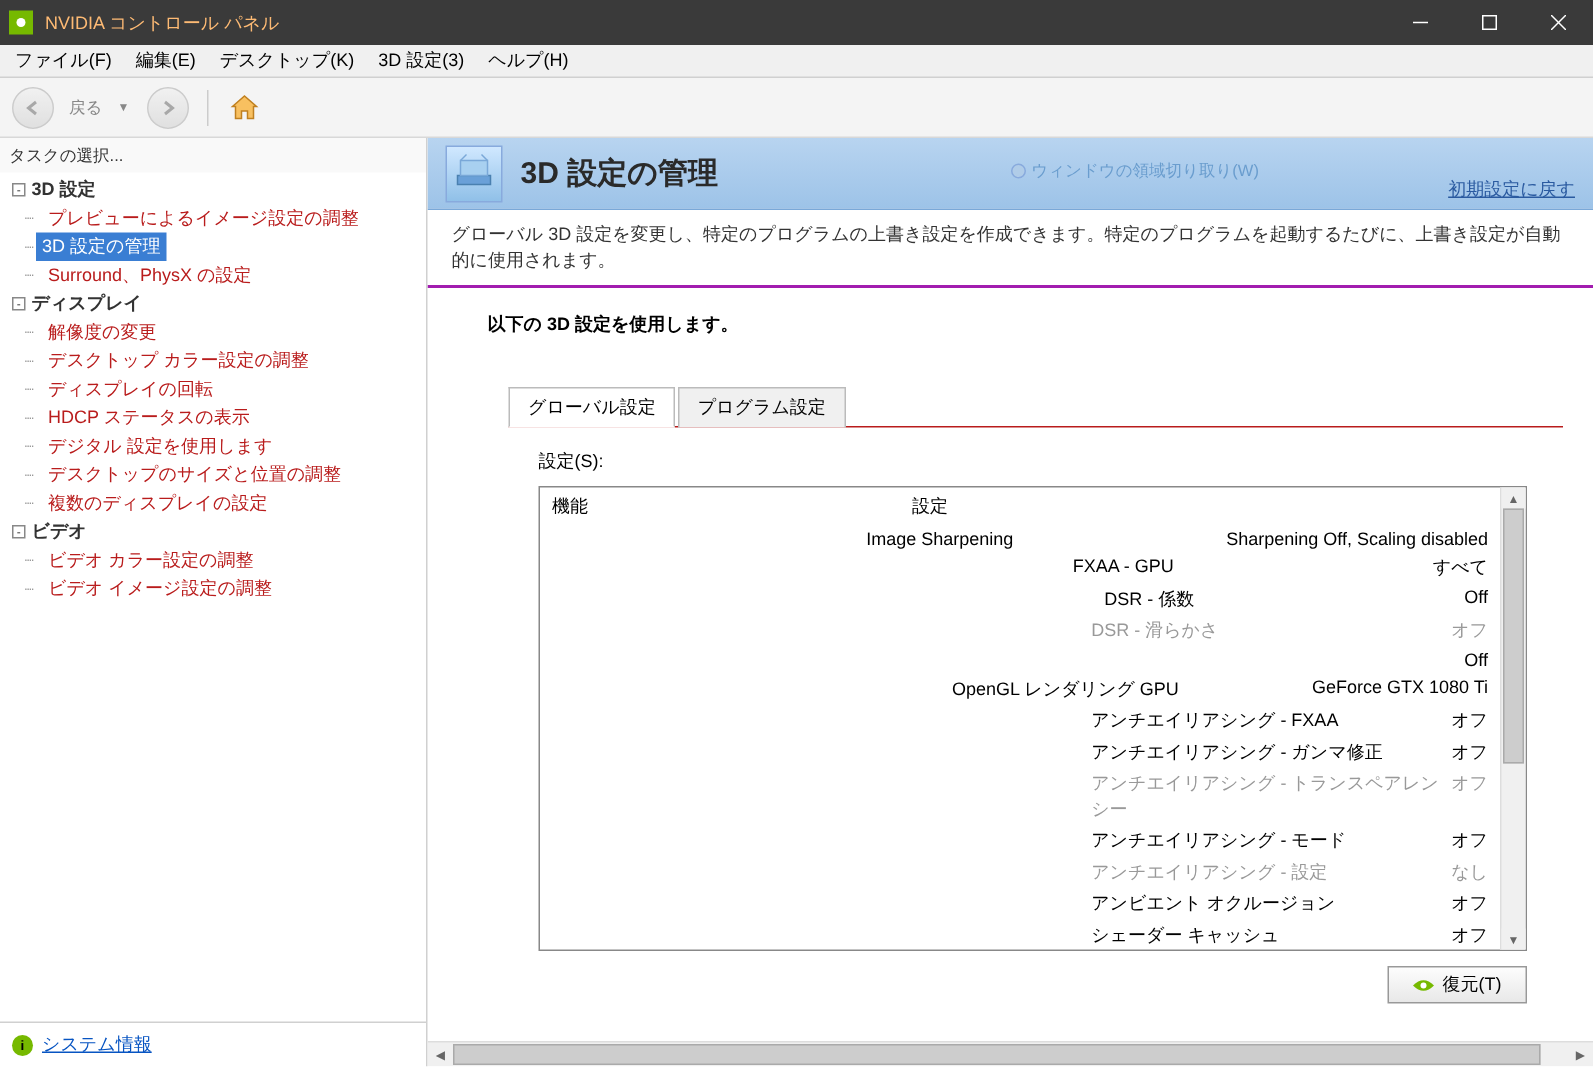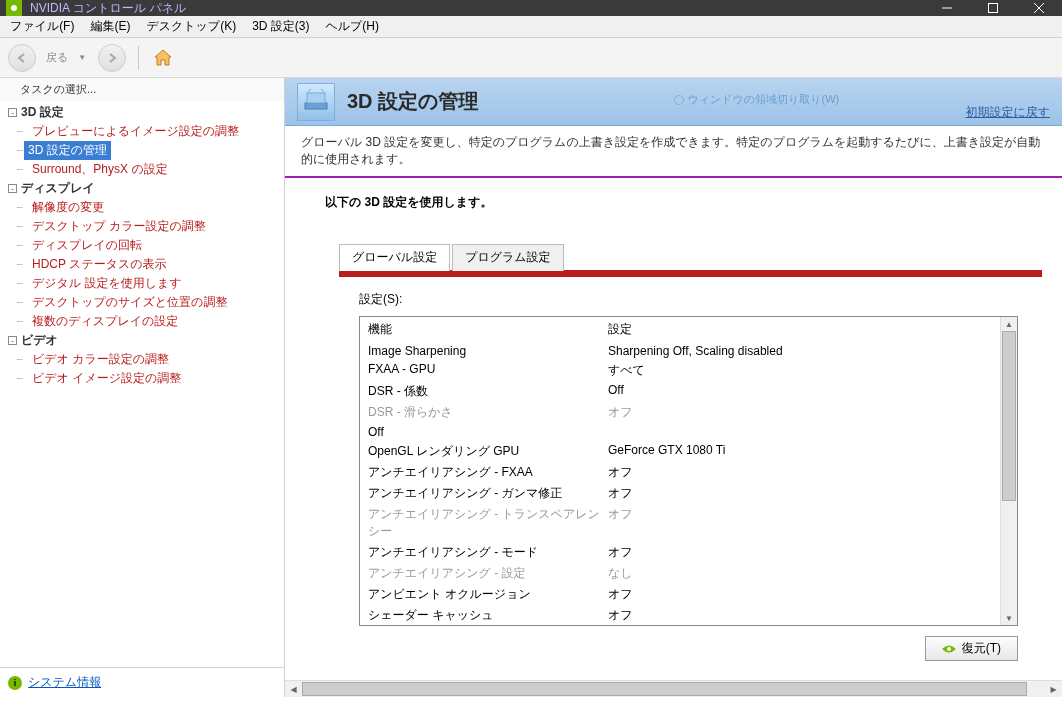--- a/index.html
+++ b/index.html
@@ -1,39 +1,39 @@
 <!DOCTYPE html>
 <html><head>
 <meta charset="utf-8">
 <style>
 * { box-sizing: border-box; margin: 0; padding: 0; }
 body { font-family: "Meiryo UI", "Yu Gothic UI", sans-serif; font-size: 12px; background: #fff; overflow: hidden; width: 1062px; height: 711px; }
 
-.titlebar { height: 16px; background: #3a3a3a; color: #c4b5fd; display: flex; align-items: center; padding-left: 6px; }
+.titlebar { height: 30px; background: #3a3a3a; color: #fdba74; display: flex; align-items: center; padding-left: 6px; }
 .titlebar .icon { width: 16px; height: 16px; background: #76b900; margin-right: 8px; display:flex; align-items:center; justify-content:center; font-size:10px; }
 .titlebar .icon svg { display:block; }
 .title-text { flex: 1; font-size: 12px; }
 .win-btns { display: flex; }
 .win-btn { width: 46px; height: 30px; display:flex; align-items:center; justify-content:center; color:#fff; }
 
 .menubar { height: 22px; background:#f0f0f0; border-bottom:1px solid #d0d0d0; display:flex; align-items:center; padding-left:4px; gap:4px; }
 .menubar span { padding:2px 6px; }
 
 .toolbar { height:40px; background:#f4f4f4; border-bottom:1px solid #d8d8d8; display:flex; align-items:center; padding-left:8px; gap:6px; }
 .nav-btn { width:28px; height:28px; border-radius:50%; background:linear-gradient(#f0f0f0,#d8d8d8); border:1px solid #bbb; display:flex; align-items:center; justify-content:center; color:#666; }
 .nav-btn.disabled { opacity:0.7; }
 .back-label { color:#888; font-size:11px; margin:0 4px; }
 .back-chevron { color:#888; font-size:8px; margin-right:6px; }
 .toolbar-sep { width:1px; height:24px; background:#ccc; margin:0 6px; }
 .home-icon { width:24px; height:24px; display:flex; align-items:center; justify-content:center; }
 
 .main-area { display:flex; height:calc(100% - 92px); }
 
 .sidebar { width:285px; border-right:1px solid #d0d0d0; display:flex; flex-direction:column; }
-.task-label { padding:4px 20px; font-size:11px; color:#333; background:#f9f9f9; }
+.task-label { padding:4px 6px; font-size:11px; color:#333; background:#f9f9f9; }
 .tree { flex:1; overflow:auto; padding:2px 0 2px 8px; }
 .tree-group { margin-bottom:0; }
 .tree-toggle { display:flex; align-items:center; cursor:pointer; padding:1px 0; }
 .tree-toggle .plus { width:9px; height:9px; border:1px solid #888; display:flex; align-items:center; justify-content:center; font-size:8px; line-height:1; margin-right:4px; color:#333; background:#fff; }
 .tree-toggle .label { color:#333;font-weight:bold; }
 .tree-items { padding-left:16px; }
 .tree-item { padding:1px 0 1px 8px; color:#b91c1c; cursor:pointer; position:relative; }
 .tree-item.dotted::before { content:"...."; position:absolute; left:-8px; color:#999; font-size:9px; top:2px; letter-spacing:-1px; }
 .tree-item.selected { background:#3a7ed3; color:#fff; display:inline-block; padding:1px 4px; }
 .sysinfo { border-top:1px solid #d0d0d0; padding:6px 8px; display:flex; align-items:center; gap:6px; }
@@ -47,33 +47,33 @@
 .header-right { position:absolute; right:12px; bottom:4px; color:#3a5a8a; }
 .header-right a { color:#2a5aa0; text-decoration:underline; cursor:pointer; }
 .header-window-snip { color:#6a9dce; font-size:11px; position:absolute; left:50%; top:14px; }
 .header-window-snip::before { content:""; display:inline-block; width:8px; height:8px; border-radius:50%; background:#b0cce8; border:1px solid #88aadd; margin-right:4px; vertical-align:middle; }
 
 .description { padding:8px 16px; color:#333; border-bottom:2px solid #a21caf; }
 
 .settings-area { flex:1; padding:16px 20px 8px 40px; overflow:hidden; position:relative; }
 .settings-heading { font-weight:bold; margin-bottom:32px; }
 
-.tabs { display:flex; border-bottom:7px solid #b91c1c; margin-left:14px; }
+.tabs { display:flex; border-bottom:1px solid #b91c1c; margin-left:14px; }
 .tab { padding:4px 12px; border:1px solid #bbb; border-bottom:none; background:#f0f0f0; margin-right:2px; position:relative; top:1px; cursor:pointer; }
 .tab.active { background:#fff; border-bottom:1px solid #fff; }
 
 .settings-body { padding:14px 24px 14px 34px; }
 .settings-sub { margin-bottom:8px; }
 
 .settings-table-wrap { border:1px solid #888; background:#fff; display:flex; height:310px; }
 .settings-table { flex:1; overflow:hidden; }
 .settings-header { display:flex; padding:4px 8px; }
 .settings-header .col1 { width:240px; }
 .settings-rows { }
-.settings-row { display:flex; padding:2px 8px; }
+.settings-row { display:flex; padding:2px 8px;justify-content:flex-end; }
 .settings-row .col1 { width:240px; }
 .settings-row.disabled { color:#999; }
 .scrollbar-v { width:17px; background:#f0f0f0; border-left:1px solid #ddd; position:relative; }
 .scroll-thumb { position:absolute; top:14px; left:1px; right:1px; height:170px; background:#cdcdcd; border:1px solid #aaa; }
 .scroll-arrow { position:absolute; left:0; right:0; height:14px; background:#f0f0f0; display:flex; align-items:center; justify-content:center; font-size:8px; color:#666; }
 .scroll-arrow.up { top:0; }
 .scroll-arrow.down { bottom:0; }
 
 .restore-row { display:flex; justify-content:flex-end; padding:10px 0 0 0; }
 .restore-btn { border:1px solid #999; background:linear-gradient(#fdfdfd,#e8e8e8); padding:3px 16px; display:flex; align-items:center; gap:6px; cursor:pointer; }

